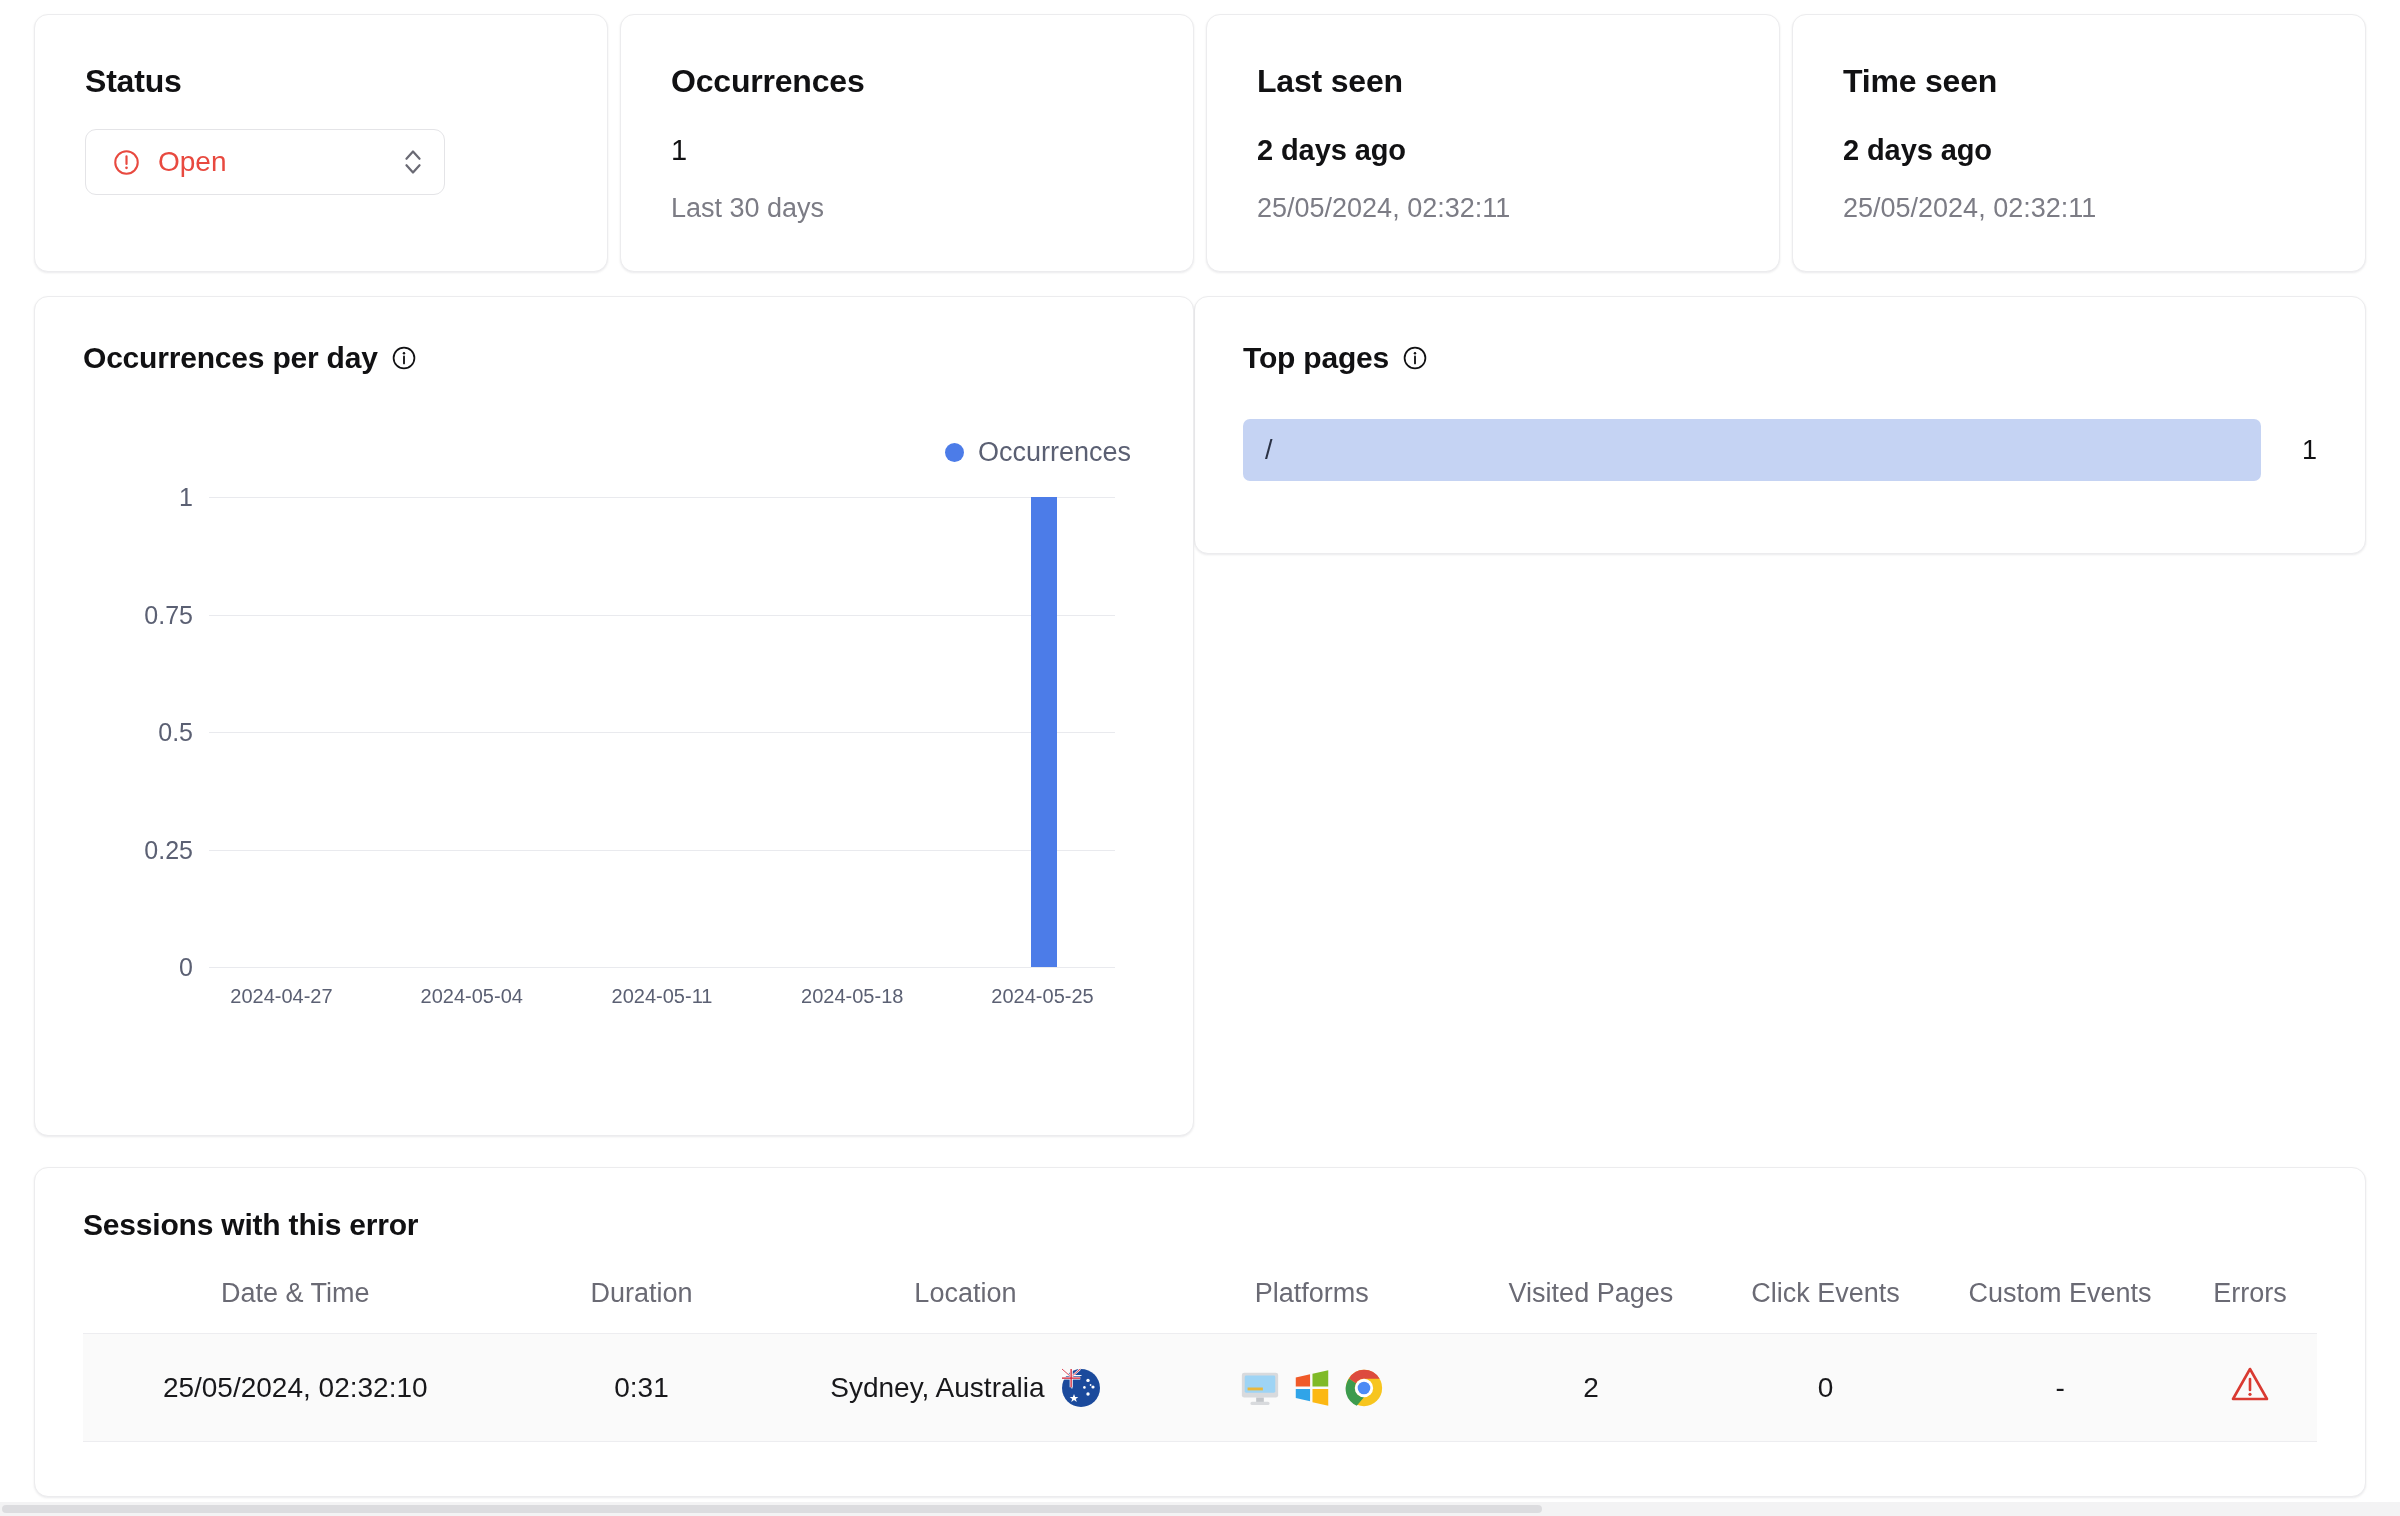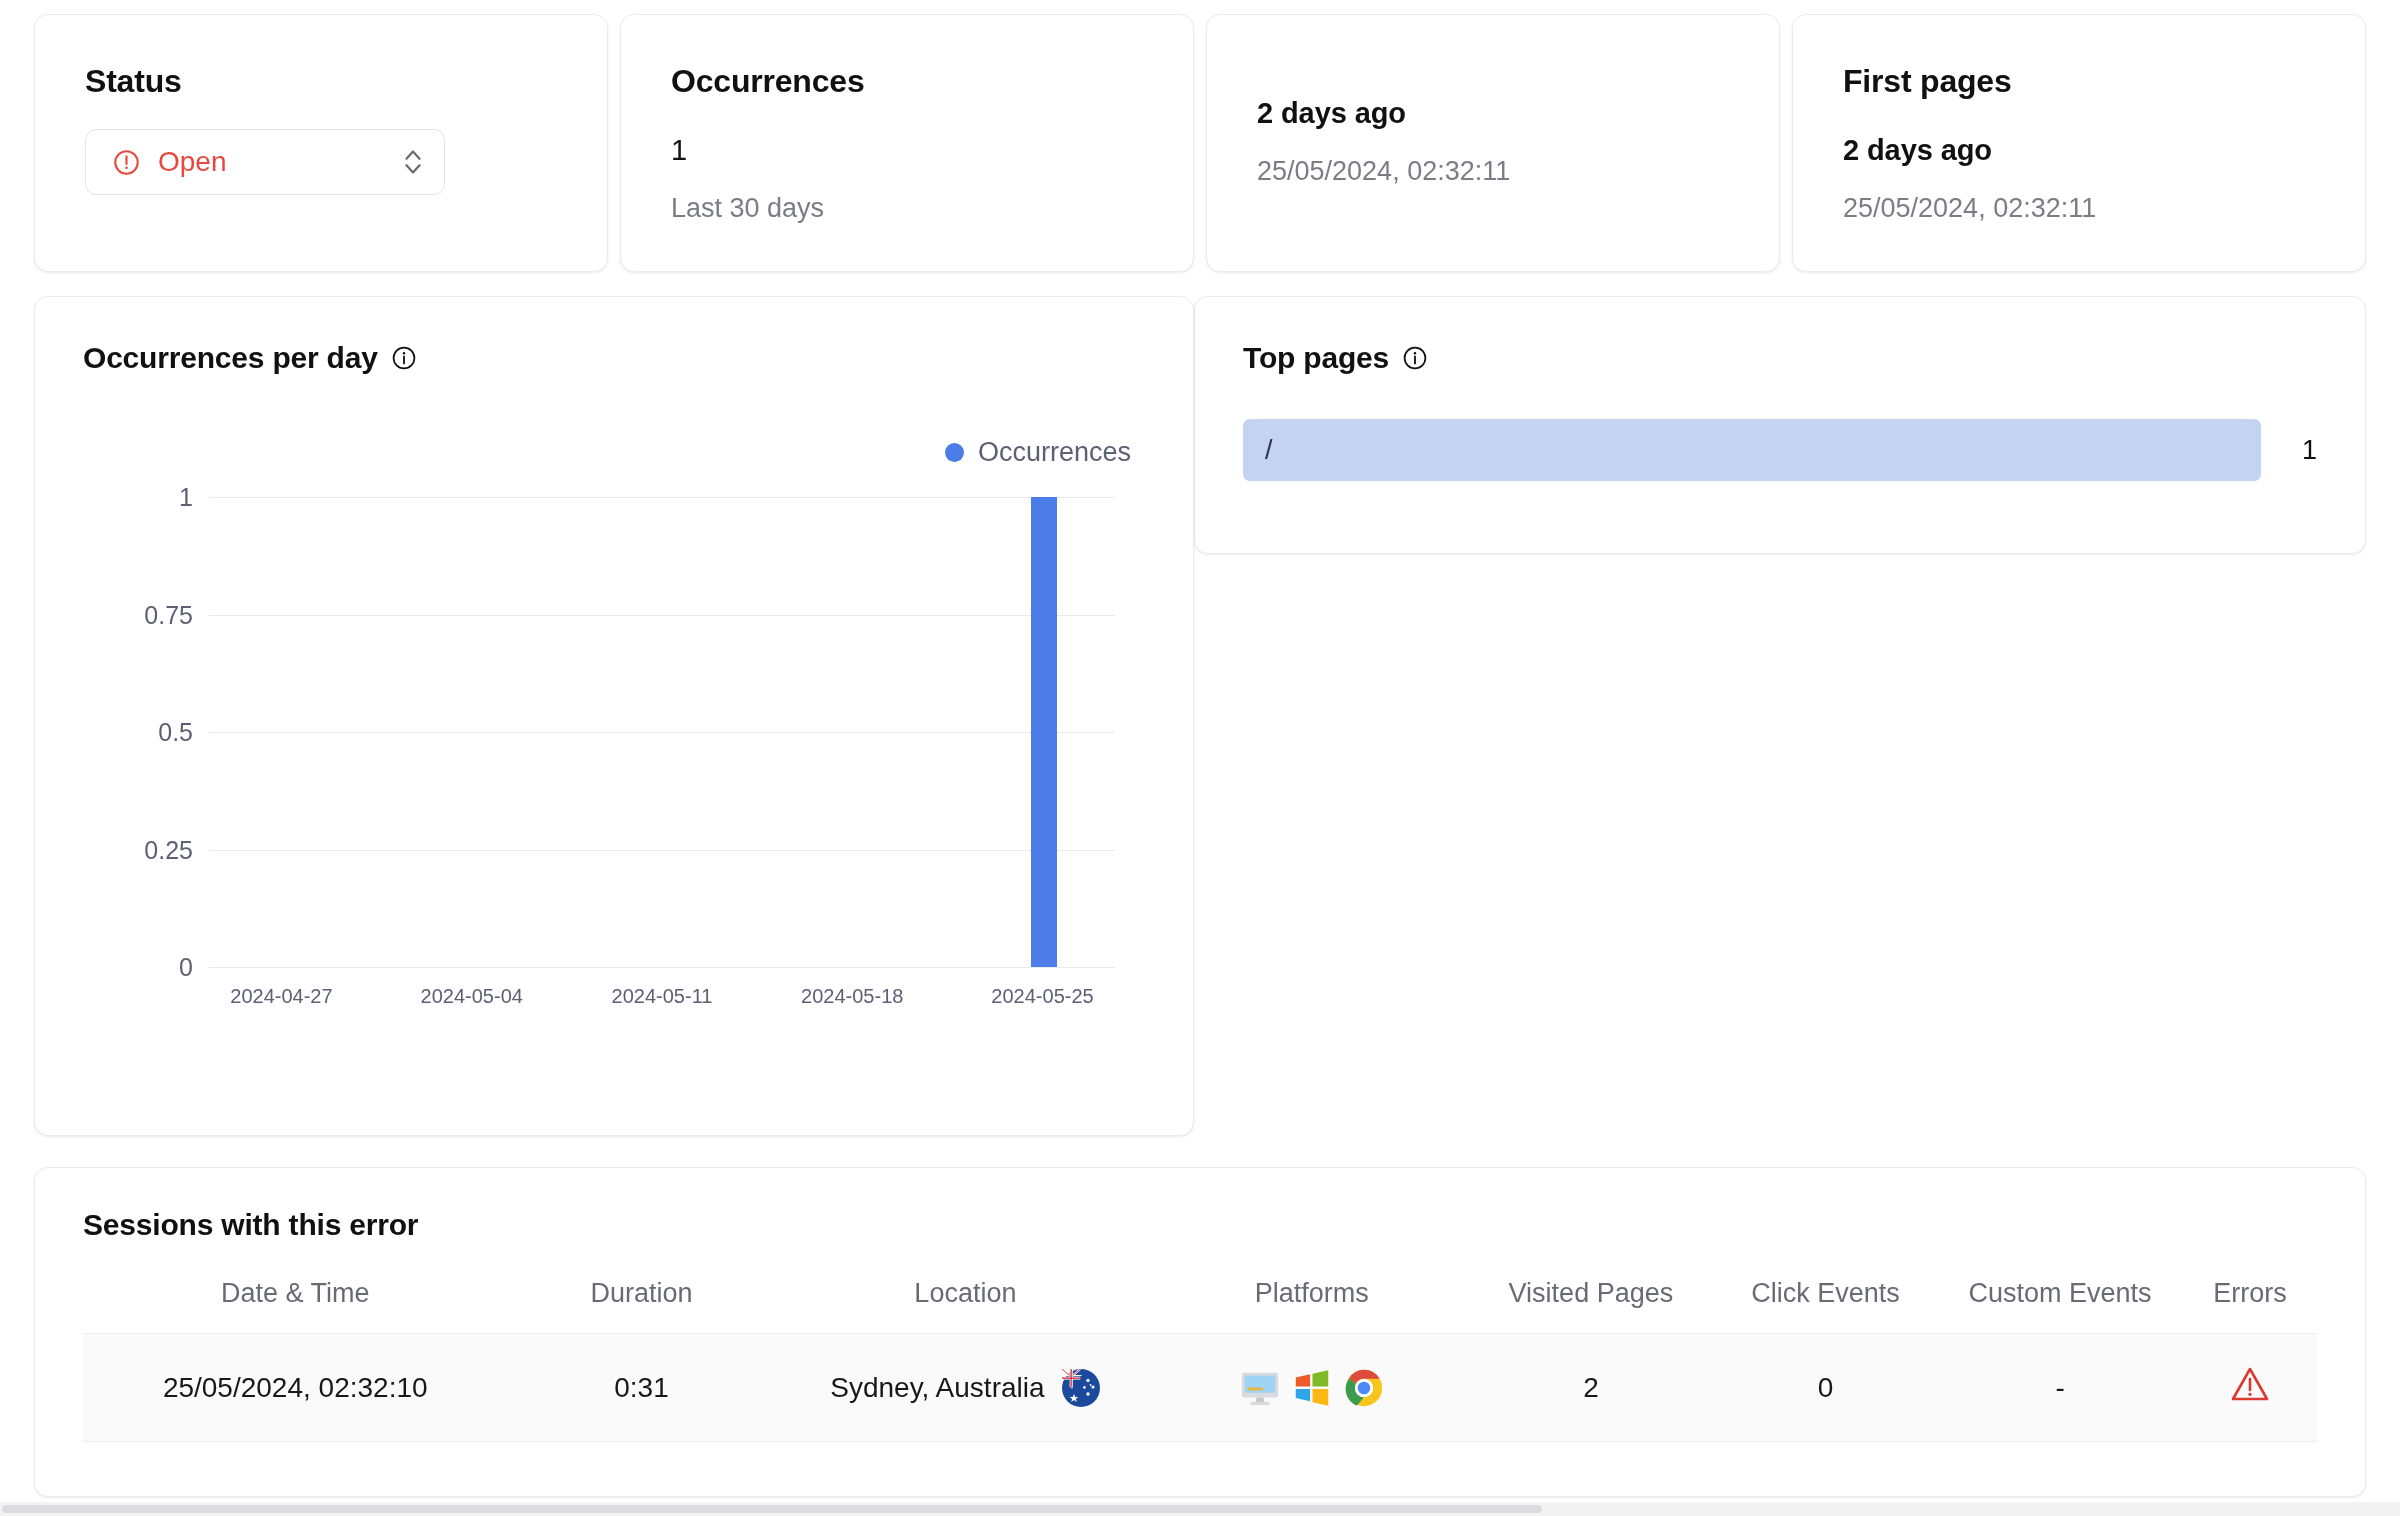--- a/index.html
+++ b/index.html
@@ -163,26 +163,27 @@
       </div>
     </div>
 
     <div class="card kpi-card">
       <div class="kpi-title">Occurrences</div>
       <div class="kpi-big plain">1</div>
       <div class="kpi-sub">Last 30 days</div>
     </div>
 
     <div class="card kpi-card">
+      <div class="kpi-title">Last seen</div>
       <div class="kpi-big">2 days ago</div>
       <div class="kpi-sub">25/05/2024, 02:32:11</div>
     </div>
 
     <div class="card kpi-card">
-      <div class="kpi-title">First pages</div>
+      <div class="kpi-title">Time seen</div>
       <div class="kpi-big">2 days ago</div>
       <div class="kpi-sub">25/05/2024, 02:32:11</div>
     </div>
   </div>
 
   <div class="mid-row">
 
     <div class="card chart-card">
       <div class="panel-title">
         <span>Occurrences per day</span>

